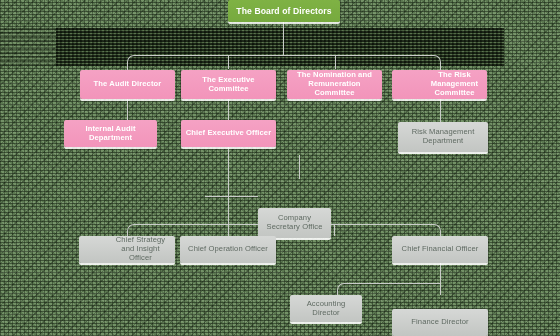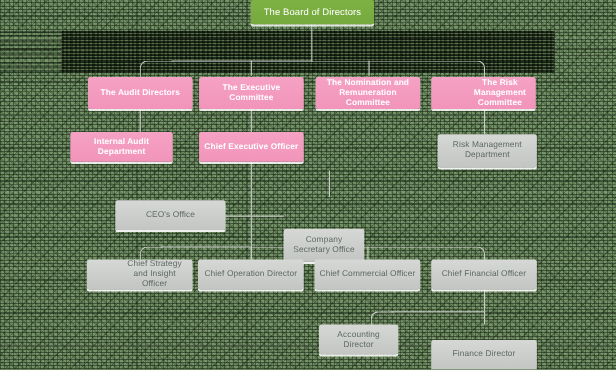--- a/index.html
+++ b/index.html
@@ -109,21 +109,21 @@
     padding: 2px 4px;
     border-radius: 2px;
   }
 
   .node .label { display: block; width: 100%; }
 
   .node.green {
     background: linear-gradient(180deg, #7fb244 0%, #76a93e 100%);
     color: #ffffff;
     font-size: 8.6px;
-    font-weight: normal;
+    font-weight: bold;
     box-shadow: 0 2px 0 rgba(255,255,255,0.85);
   }
   .node.pink {
     background: linear-gradient(180deg, #f5a2c4 0%, #f294ba 100%);
     color: #ffffff;
     font-weight: bold;
     box-shadow: 0 2px 0 rgba(255,255,255,0.85);
   }
   .node.grey {
     background: linear-gradient(180deg, #d6d8d6 0%, #c2c5c2 100%);
@@ -175,21 +175,21 @@
   <div class="conn v" style="left:440px; top:263px; height:20px;"></div>
   <div class="corner tl" style="left:337px; top:283px; width:20px; height:12px;"></div>
   <div class="conn h" style="left:356px; top:283px; width:84px;"></div>
   <div class="conn v" style="left:440px; top:283px; height:12px;"></div>
 
   <div class="node green" style="left:228px; top:0px; width:112px; height:22px;">
     <span class="label">The Board of Directors</span>
   </div>
 
   <div class="node pink" style="left:80px; top:70px; width:95px; height:29px;">
-    <span class="label">The Audit Directors</span>
+    <span class="label">The Audit Director</span>
   </div>
 
   <div class="node pink" style="left:287px; top:70px; width:95px; height:29px;">
     <span class="label">The Nomination and Remuneration Committee</span>
   </div>
 
   <div class="node pink" style="left:181px; top:70px; width:95px; height:29px;">
     <span class="label">The Executive Committee</span>
   </div>
 
@@ -202,39 +202,33 @@
   </div>
 
   <div class="node pink" style="left:181px; top:120px; width:95px; height:27px;">
     <span class="label">Chief Executive Officer</span>
   </div>
 
   <div class="node grey" style="left:398px; top:122px; width:90px; height:30px;">
     <span class="label">Risk Management Department</span>
   </div>
 
-  <div class="node grey" style="left:105px; top:182px; width:100px; height:27px;">
-    <span class="label">CEO's Office</span>
-  </div>
 
   <div class="node grey" style="left:258px; top:196px; width:73px; height:30px;margin-top:12px;">
     <span class="label">Company Secretary Office</span>
   </div>
 
   <div class="node grey" style="left:79px; top:236px; width:96px; height:27px;padding-left:31px;">
     <span class="label">Chief Strategy and Insight Officer</span>
   </div>
 
   <div class="node grey" style="left:180px; top:236px; width:96px; height:27px;">
-    <span class="label">Chief Operation Director</span>
-  </div>
-
-  <div class="node grey" style="left:286px; top:236px; width:96px; height:27px;">
-    <span class="label">Chief Commercial Officer</span>
-  </div>
+    <span class="label">Chief Operation Officer</span>
+  </div>
+
 
   <div class="node grey" style="left:392px; top:236px; width:96px; height:27px;">
     <span class="label">Chief Financial Officer</span>
   </div>
 
   <div class="node grey" style="left:290px; top:295px; width:72px; height:27px;">
     <span class="label">Accounting Director</span>
   </div>
 
   <div class="node grey" style="left:392px; top:295px; width:96px; height:27px;margin-top:14px;">

